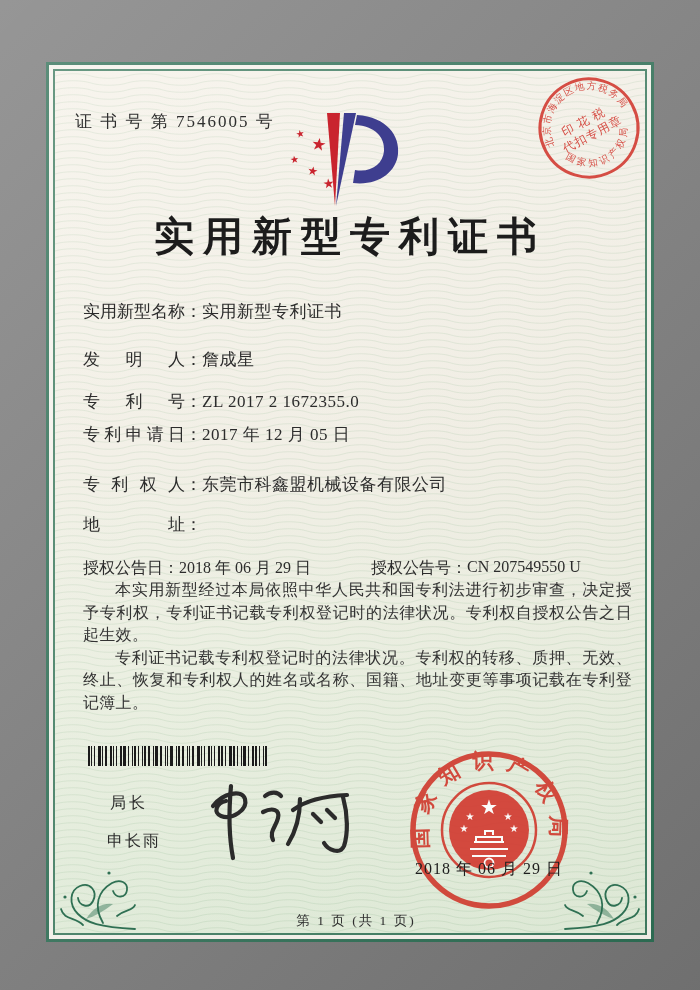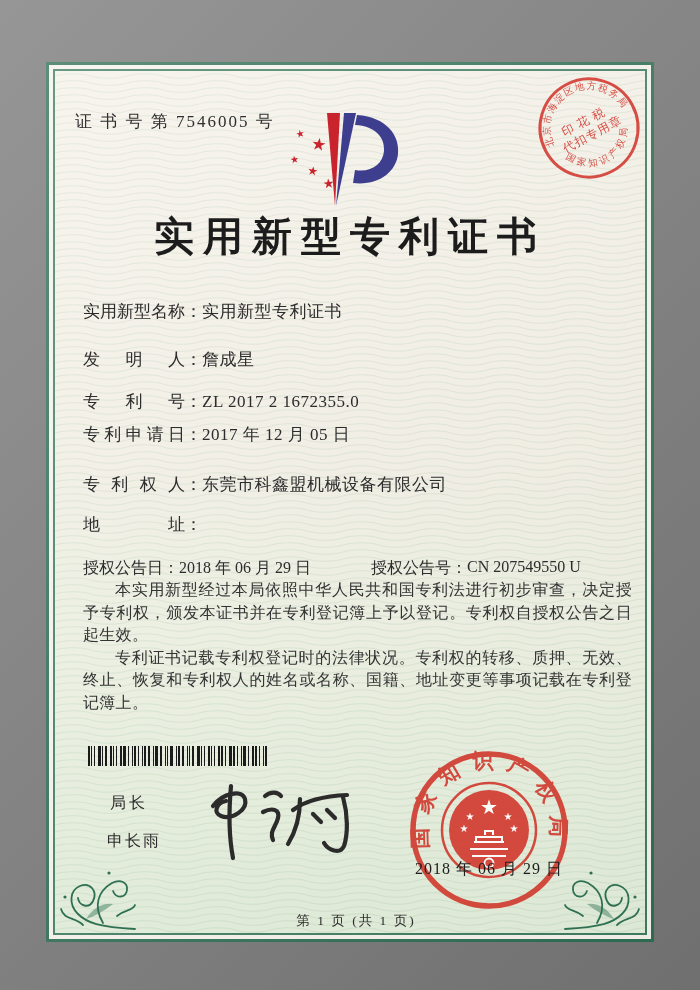--- a/index.html
+++ b/index.html
@@ -229,21 +229,21 @@
           </span>
           <span class="g-gap"></span>
           <span class="g-pair">
             <span>授权公告号</span>
               <span>：</span>
               <span>CN 207549550 U</span>
           </span>
         </div>
 
         <div class="abs paras">
-          <p>本实用新型经过本局依照中华人民共和国专利法进行初步审查，决定授予专利权，颁发本证书并在专利登记簿上予以登记。专利权自授权公告之日起生效。</p>
+          <p>本实用新型经过本局依照中华人民共和国专利法进行初步审查，决定授予专利权，专利证书记载专利权登记时的法律状况。专利权自授权公告之日起生效。</p>
           <p>专利证书记载专利权登记时的法律状况。专利权的转移、质押、无效、终止、恢复和专利权人的姓名或名称、国籍、地址变更等事项记载在专利登记簿上。</p>
         </div>
 
         <div class="abs barcode"><span style="width:2px;margin-right:1px"></span><span style="width:1px;margin-right:2px"></span><span style="width:1px;margin-right:3px"></span><span style="width:3px;margin-right:1px"></span><span style="width:1px;margin-right:2px"></span><span style="width:2px;margin-right:3px"></span><span style="width:2px;margin-right:1px"></span><span style="width:1px;margin-right:2px"></span><span style="width:1px;margin-right:3px"></span><span style="width:2px;margin-right:1px"></span><span style="width:3px;margin-right:2px"></span><span style="width:1px;margin-right:3px"></span><span style="width:1px;margin-right:1px"></span><span style="width:2px;margin-right:2px"></span><span style="width:1px;margin-right:3px"></span><span style="width:1px;margin-right:1px"></span><span style="width:2px;margin-right:2px"></span><span style="width:2px;margin-right:3px"></span><span style="width:1px;margin-right:1px"></span><span style="width:3px;margin-right:2px"></span><span style="width:2px;margin-right:3px"></span><span style="width:1px;margin-right:1px"></span><span style="width:1px;margin-right:2px"></span><span style="width:3px;margin-right:3px"></span><span style="width:1px;margin-right:1px"></span><span style="width:2px;margin-right:2px"></span><span style="width:2px;margin-right:3px"></span><span style="width:1px;margin-right:1px"></span><span style="width:1px;margin-right:2px"></span><span style="width:2px;margin-right:3px"></span><span style="width:3px;margin-right:1px"></span><span style="width:1px;margin-right:2px"></span><span style="width:1px;margin-right:3px"></span><span style="width:2px;margin-right:1px"></span><span style="width:1px;margin-right:2px"></span><span style="width:1px;margin-right:3px"></span><span style="width:2px;margin-right:1px"></span><span style="width:2px;margin-right:2px"></span><span style="width:1px;margin-right:3px"></span><span style="width:3px;margin-right:1px"></span><span style="width:2px;margin-right:2px"></span><span style="width:1px;margin-right:3px"></span><span style="width:1px;margin-right:1px"></span><span style="width:3px;margin-right:2px"></span><span style="width:1px;margin-right:3px"></span><span style="width:2px;margin-right:1px"></span><span style="width:2px;margin-right:2px"></span><span style="width:1px;margin-right:3px"></span><span style="width:1px;margin-right:1px"></span><span style="width:2px;margin-right:2px"></span></div>
 
         <div class="abs signer-title">局长</div>
         <div class="abs signer-name">申长雨</div>
 
         <svg class="abs signature" width="180" height="100" viewBox="0 0 180 100" xmlns="http://www.w3.org/2000/svg">
           <path class="sig-path" d="M18,38 C28,25 47,21 50,31 C53,42 37,52 26,48 C18,45 21,35 31,33"></path>

